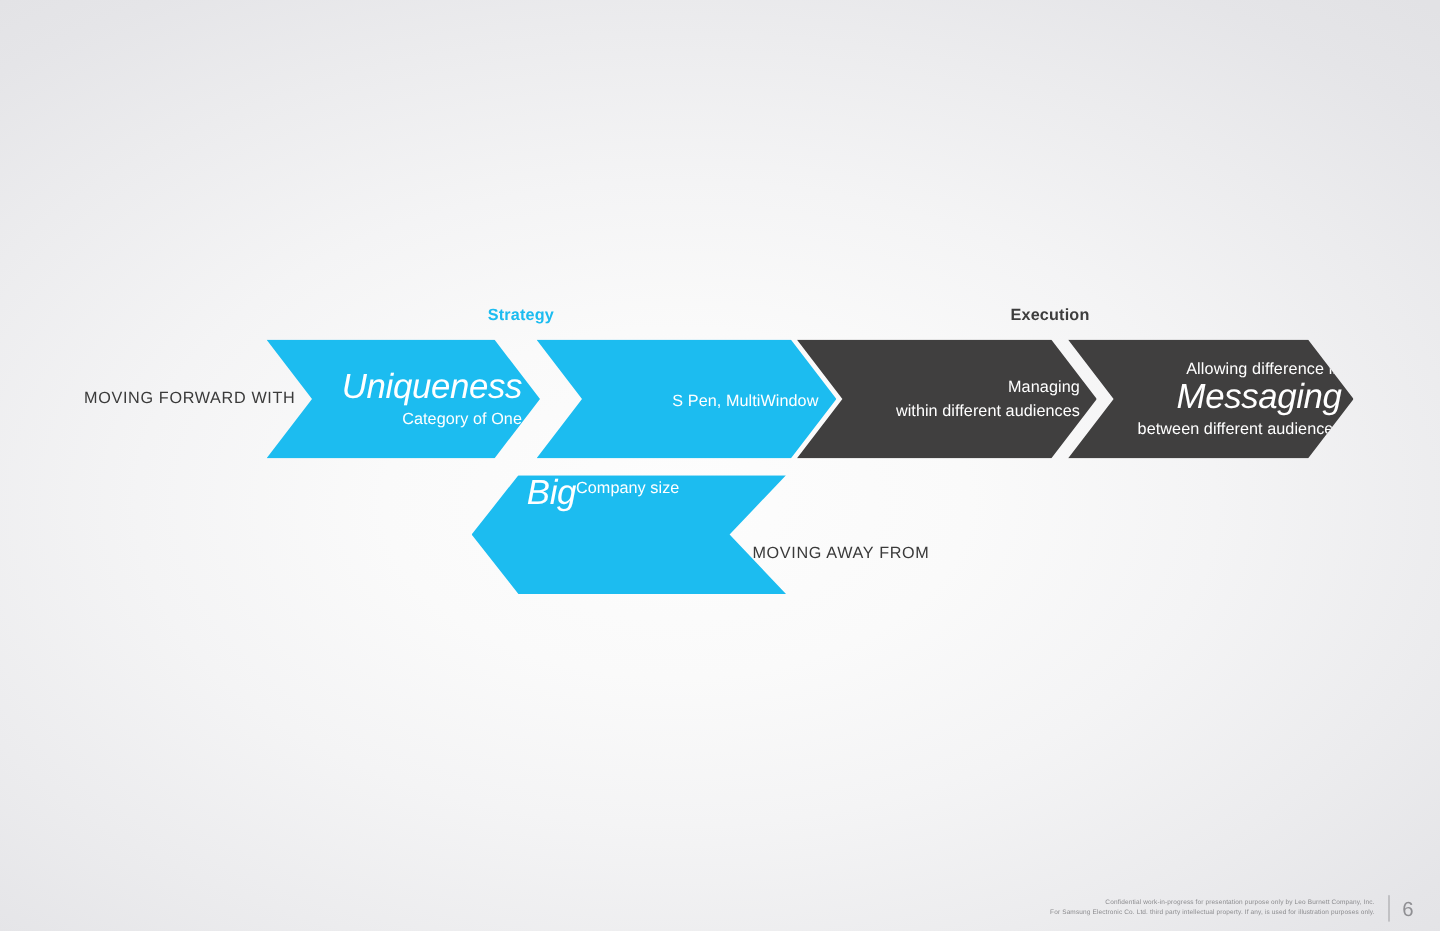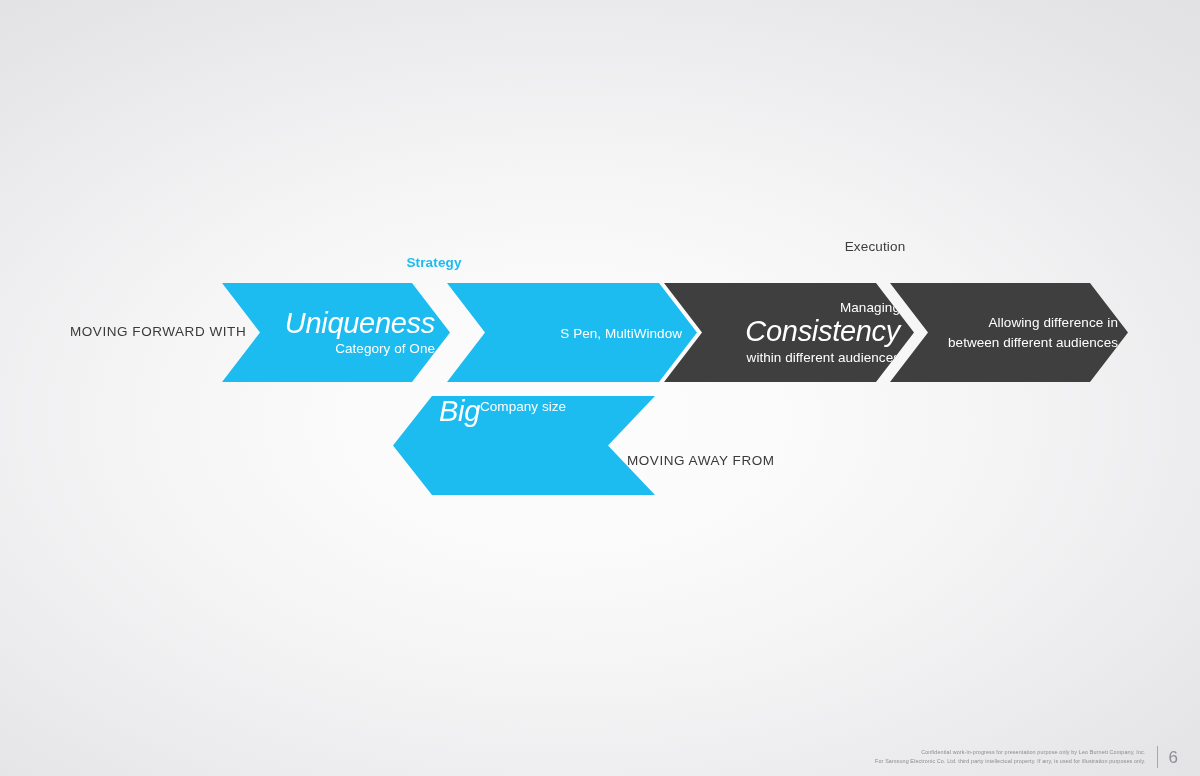--- a/index.html
+++ b/index.html
@@ -40,24 +40,24 @@
   }
   #caption-strategy {
     left: 338px;
     top: 255px;
     width: 192px;
     color: #1cbcf0;
     font-weight: 600;
   }
   #caption-execution {
     left: 779px;
-    top: 239px;
+    top: 255px;
     width: 192px;
     color: #3d3d3d;
-    font-weight: 400;
+    font-weight: 700;
   }
 
   
   #flow-band {
     position: absolute;
     left: 0;
     top: 0;
     width: 1200px;
     height: 776px;
   }
@@ -241,28 +241,28 @@
 
     <div class="chev cyan chev-right" id="chev-keyfeatures">
       <div class="label-wrap">
         <div class="subline">S Pen, MultiWindow</div>
       </div>
     </div>
 
     <div class="chev dark chev-right" id="chev-consistency">
       <div class="label-wrap">
         <div class="eyebrow">Managing</div>
-        <div class="headline">Consistency</div>
         <div class="subline">within different audiences</div>
       </div>
     </div>
 
     <div class="chev dark chev-right" id="chev-messaging">
       <div class="label-wrap">
         <div class="eyebrow">Allowing difference in</div>
+        <div class="headline">Messaging</div>
         <div class="subline">between different audiences</div>
       </div>
     </div>
 
     <div id="chev-big">
       <div class="label-wrap">
         <div class="headline">Big</div>
         <div class="subline">Company size</div>
       </div>
     </div>

